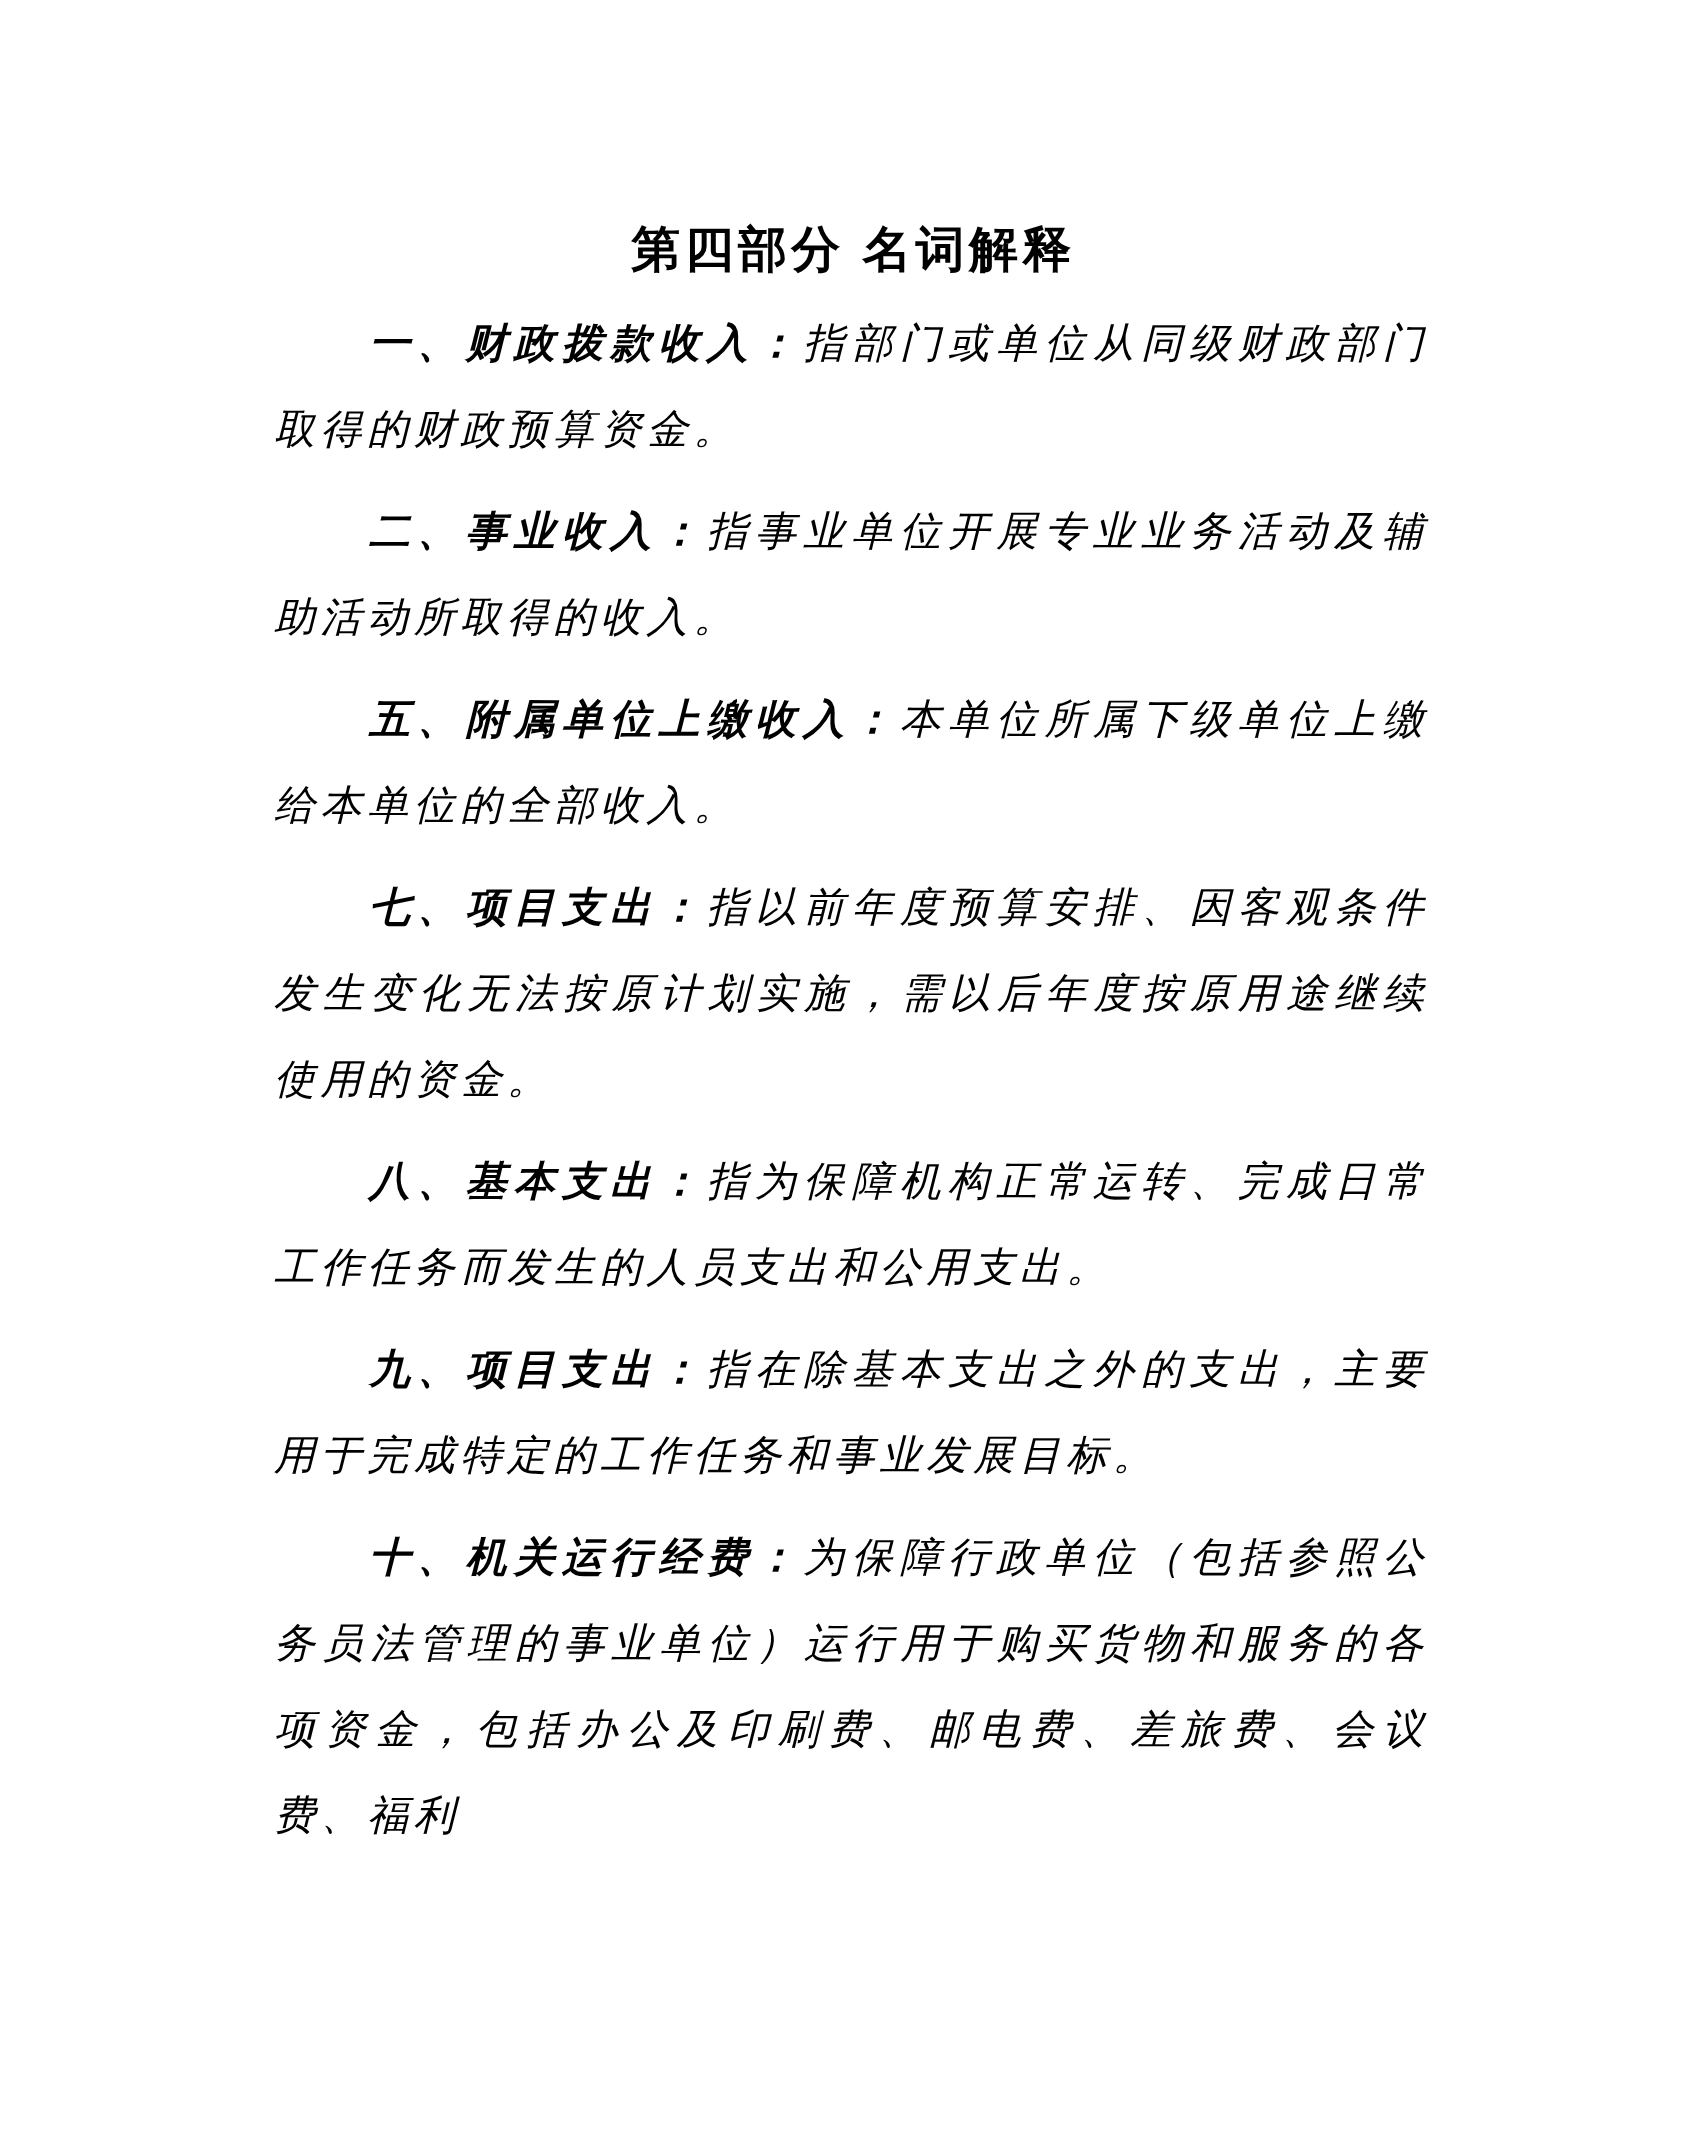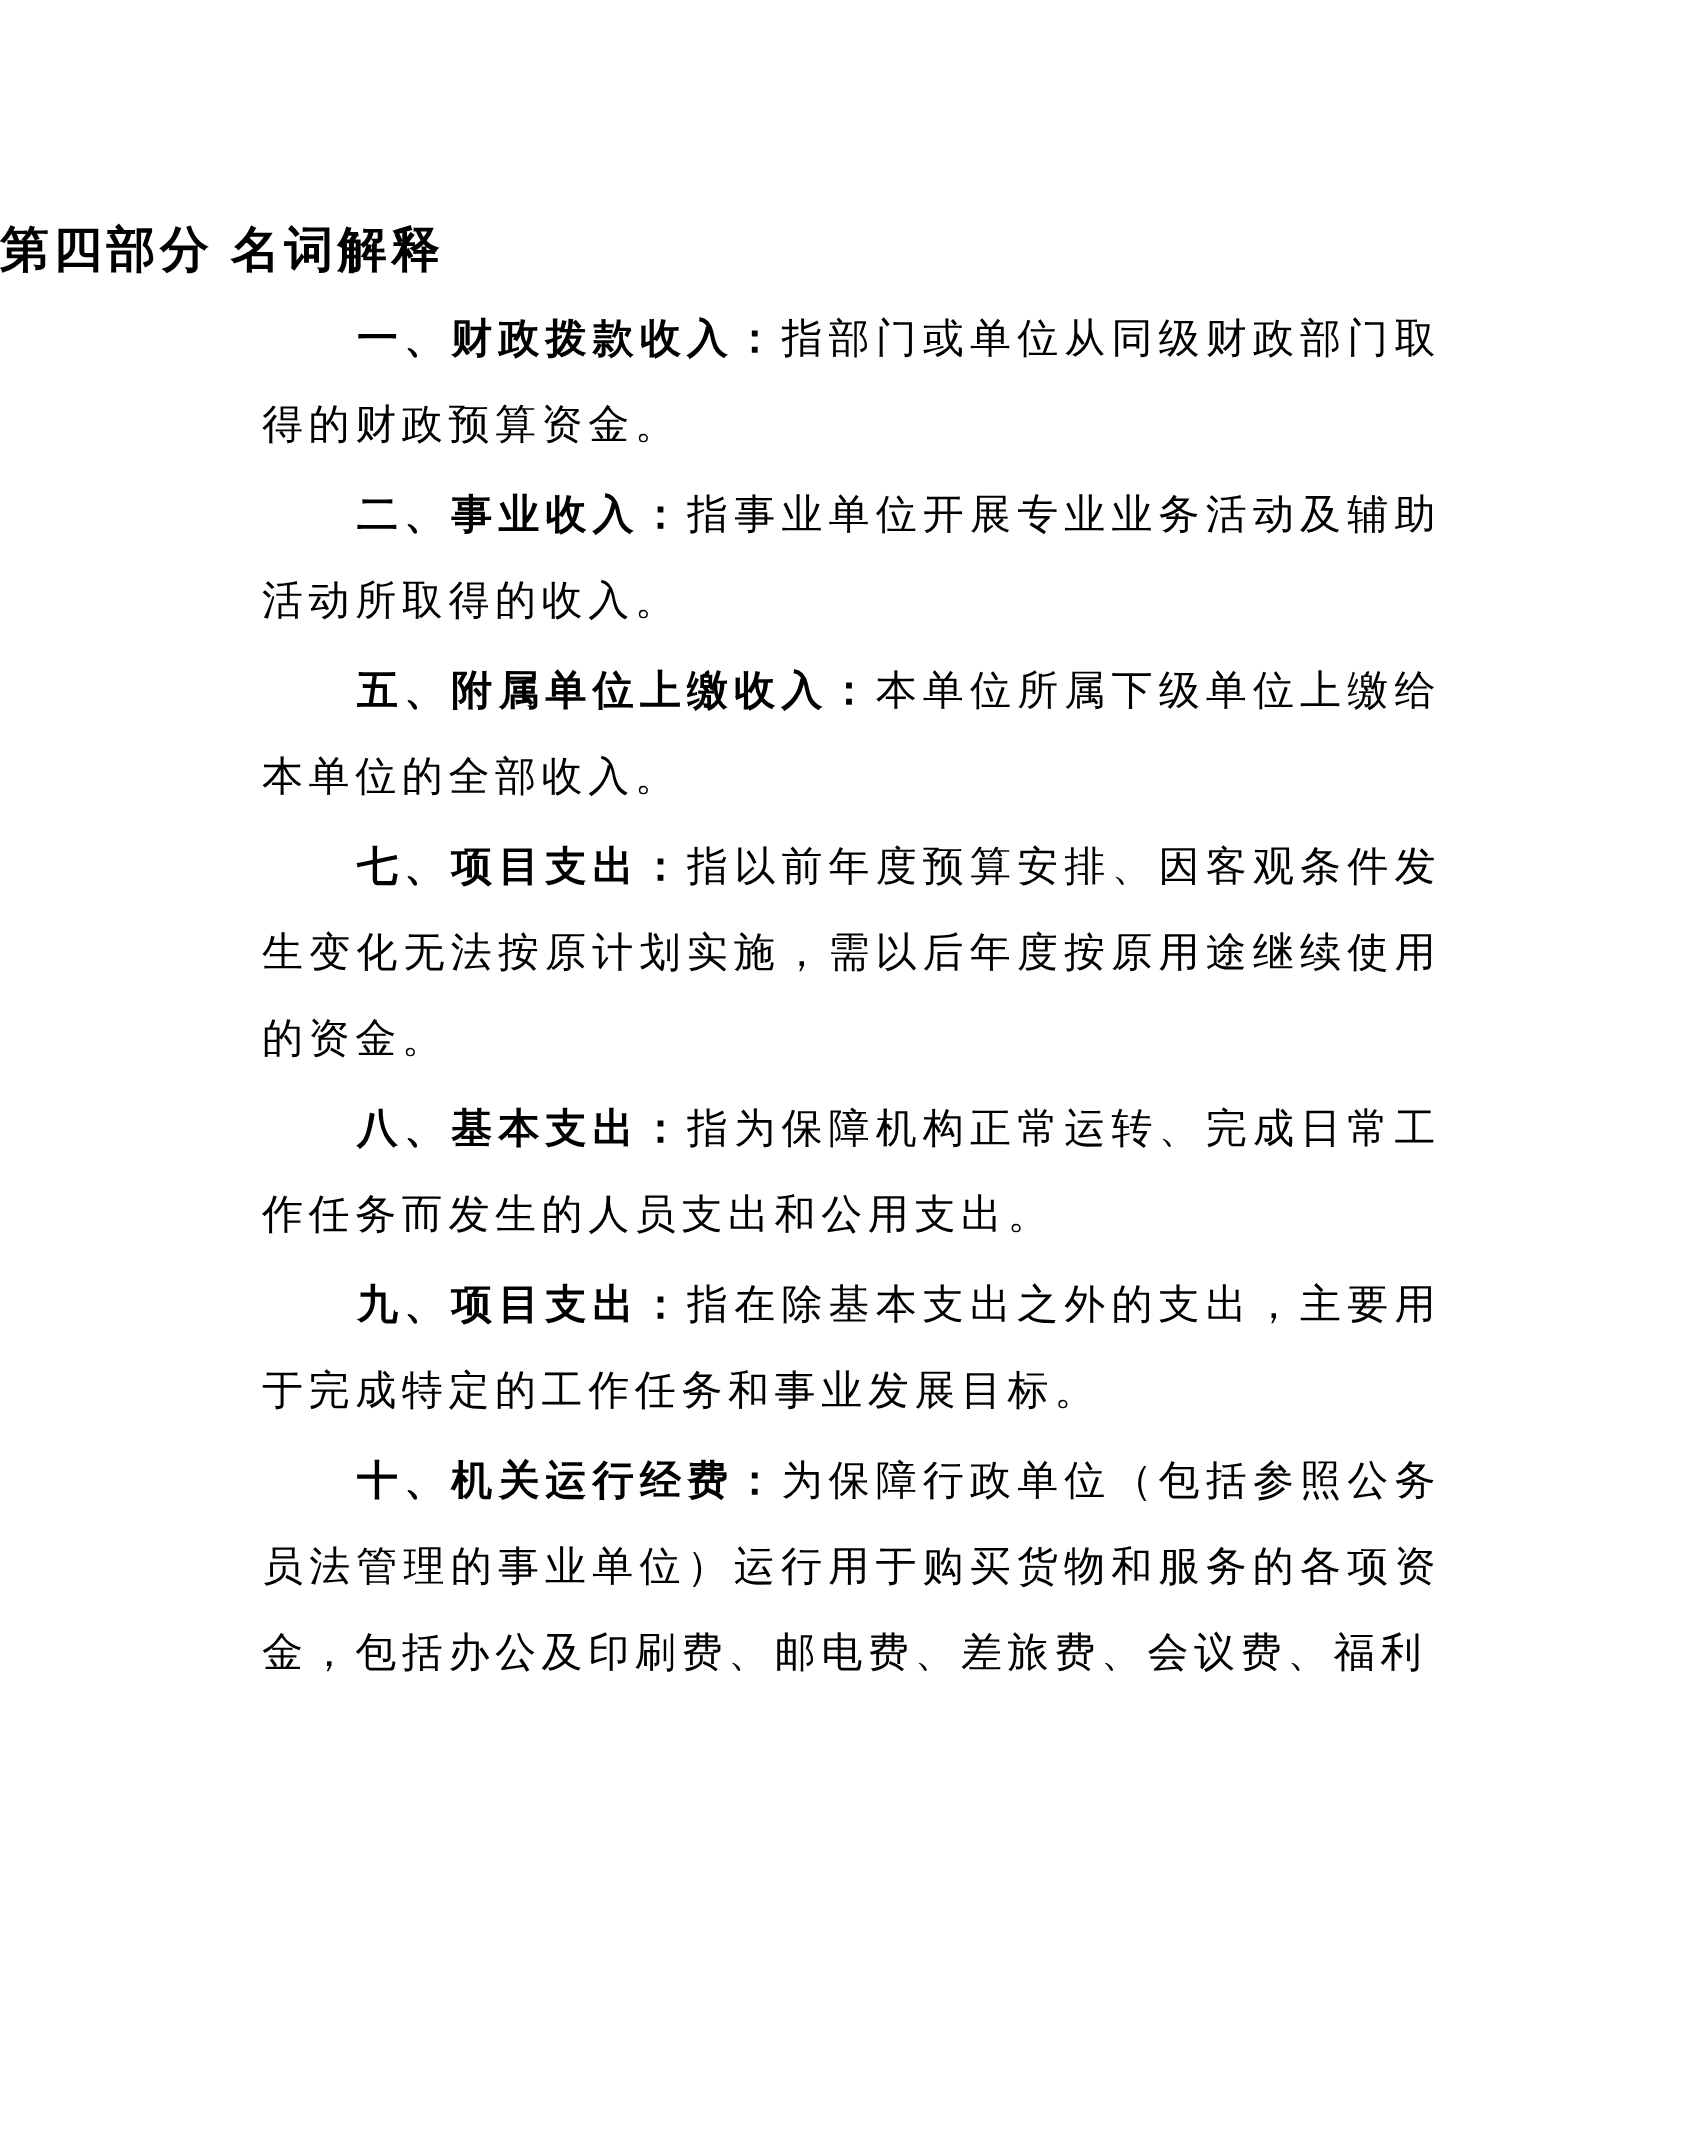--- a/index.html
+++ b/index.html
@@ -10,41 +10,43 @@
   .page {
     position: relative;
     width: 1707px;
     height: 2414px;
     background: #ffffff;
     overflow: hidden;
     color: #000000;
   }
   .title {
     margin: 215px 0 0 0;
+    text-align: center;
     font-family: "Liberation Sans", sans-serif;
     font-weight: 700;
     font-size: 49px;
     line-height: 69px;
     letter-spacing: 4.3px;
     white-space: pre;
   }
   .content {
     margin: 10.8px 262px 0 258px;
     width: 1187px;
     font-family: "Liberation Serif", serif;
     font-size: 41px;
     line-height: 86px;
     letter-spacing: 5.6px;
     text-align: justify;
     text-justify: inter-character;
   }
   .content p {
-    margin: 4px;
+    margin: 16px;
     padding: 0;
     text-indent: 95px;
+    font-style: italic;
   }
   .term {
     font-family: "Liberation Sans", sans-serif;
     font-weight: 700;
   }
   .definition {
     font-weight: 400;
   }
 </style>
 </head>

